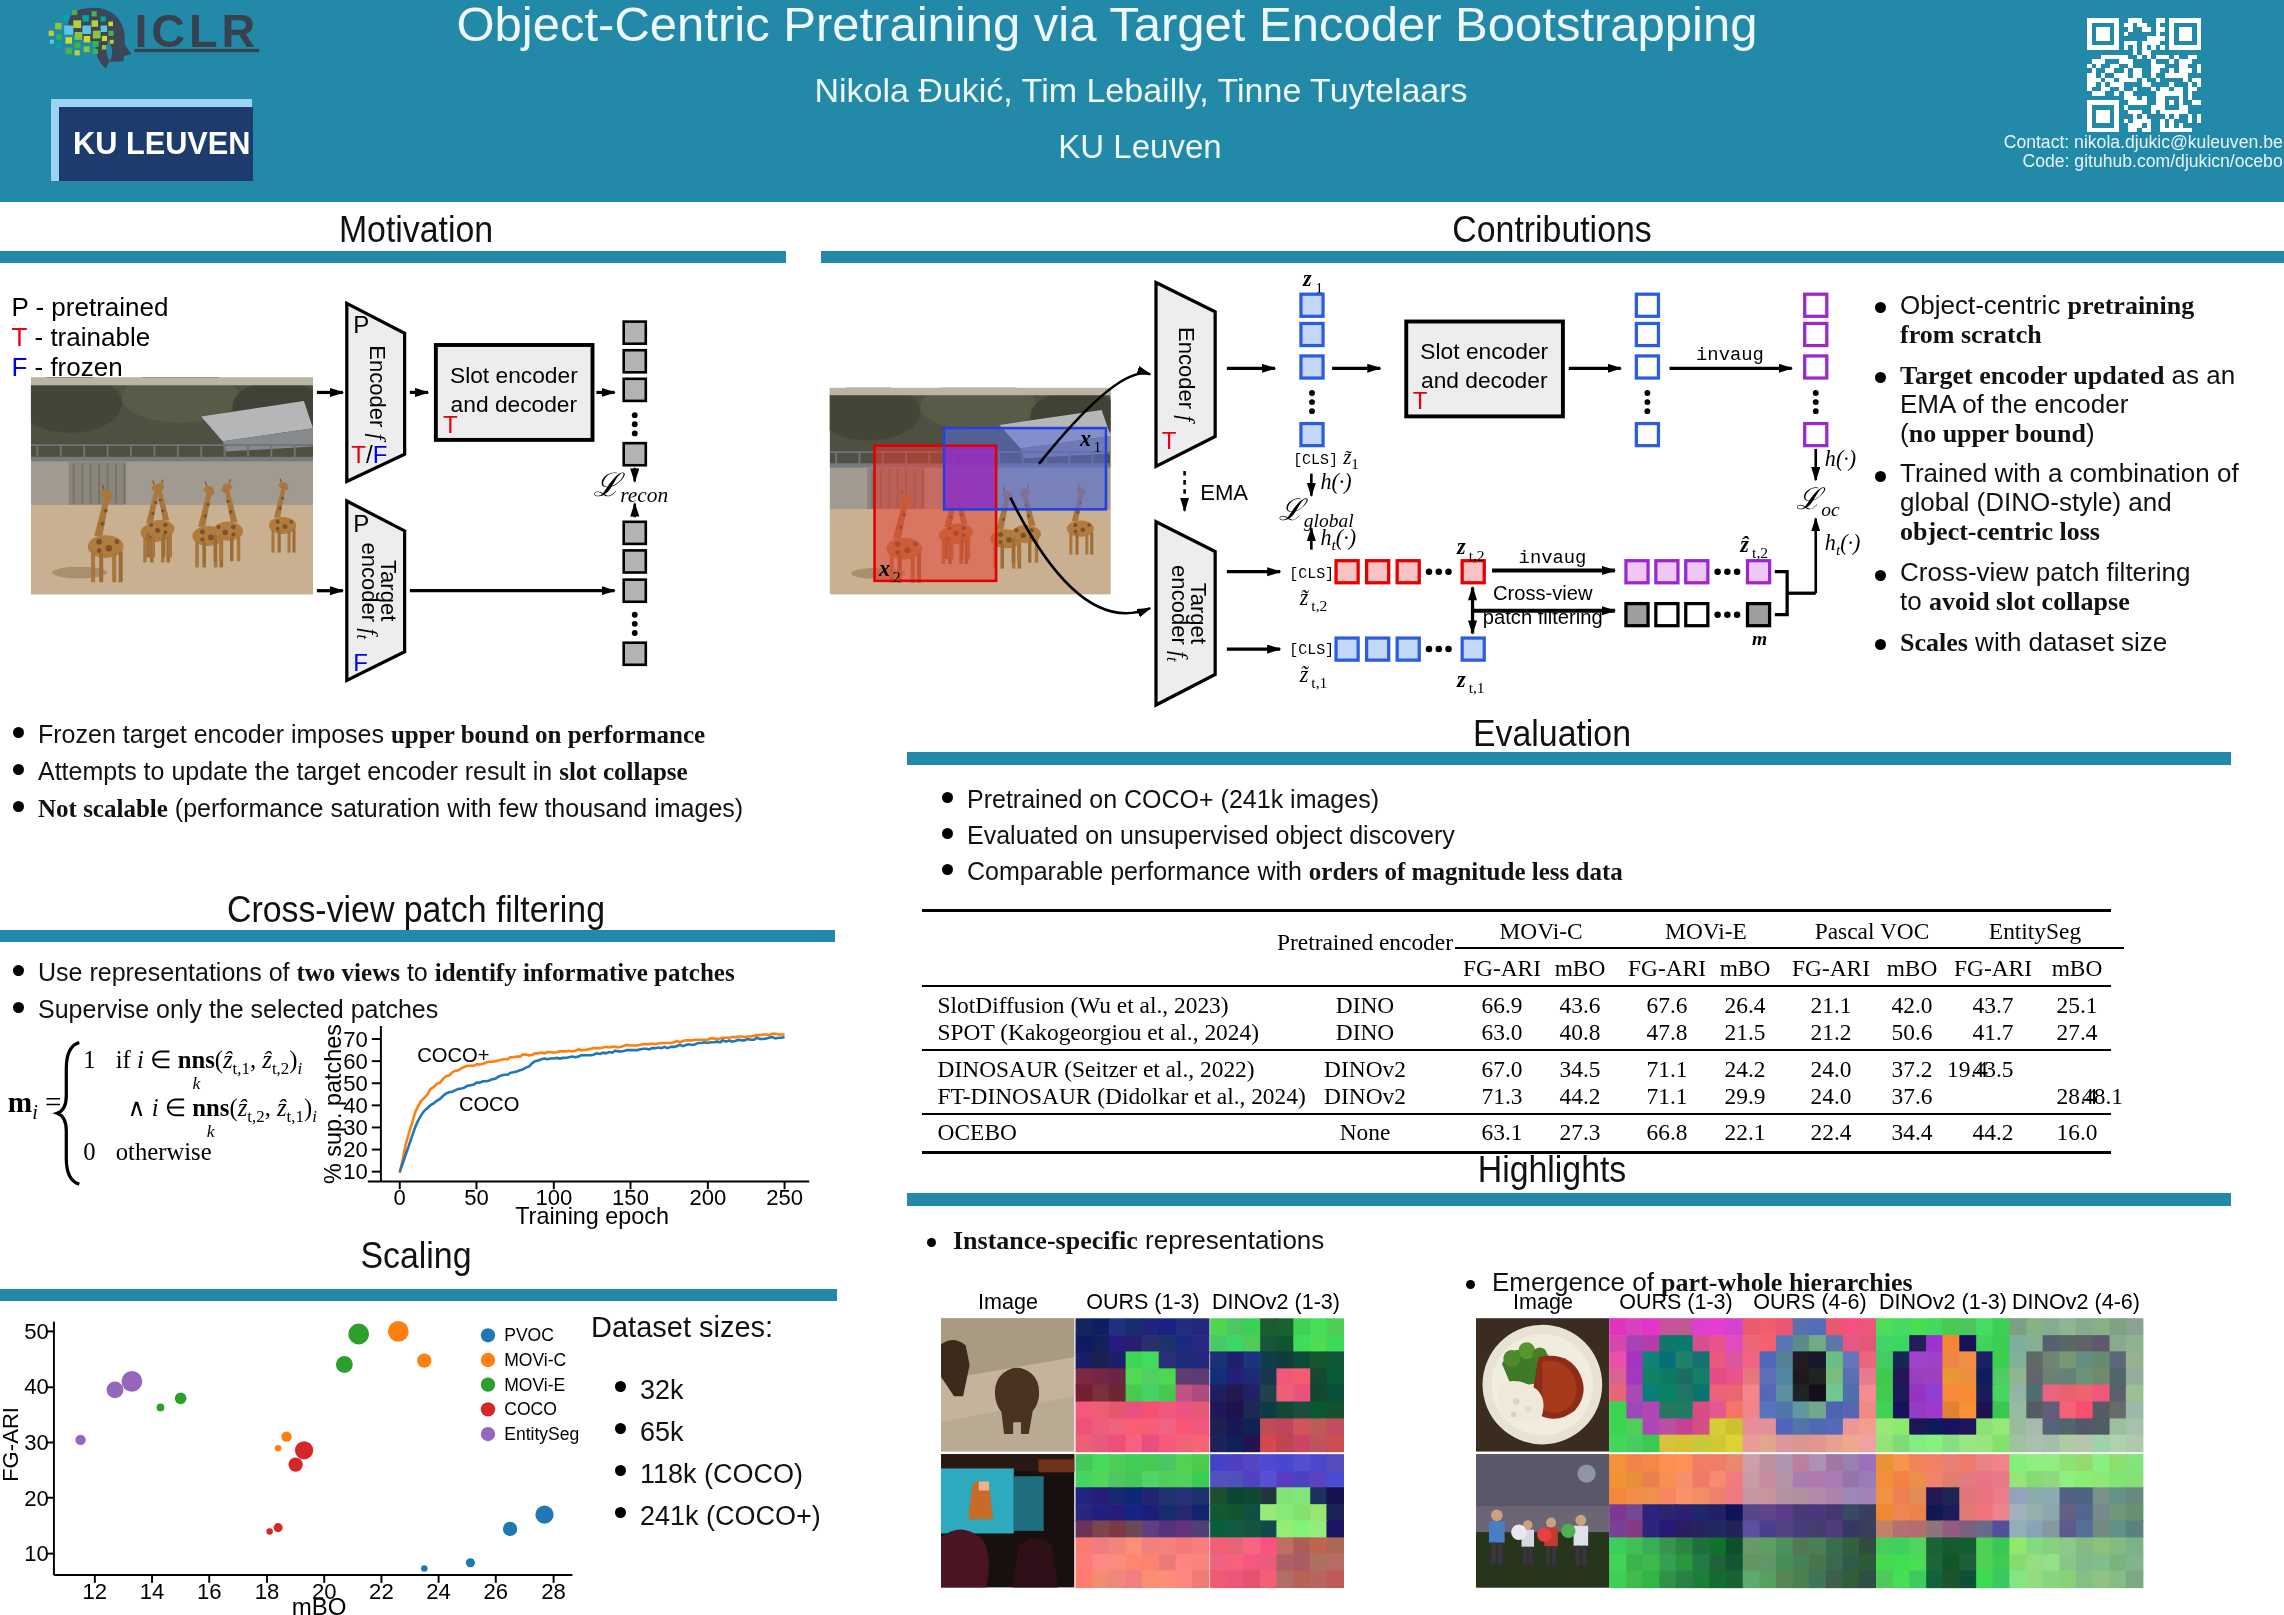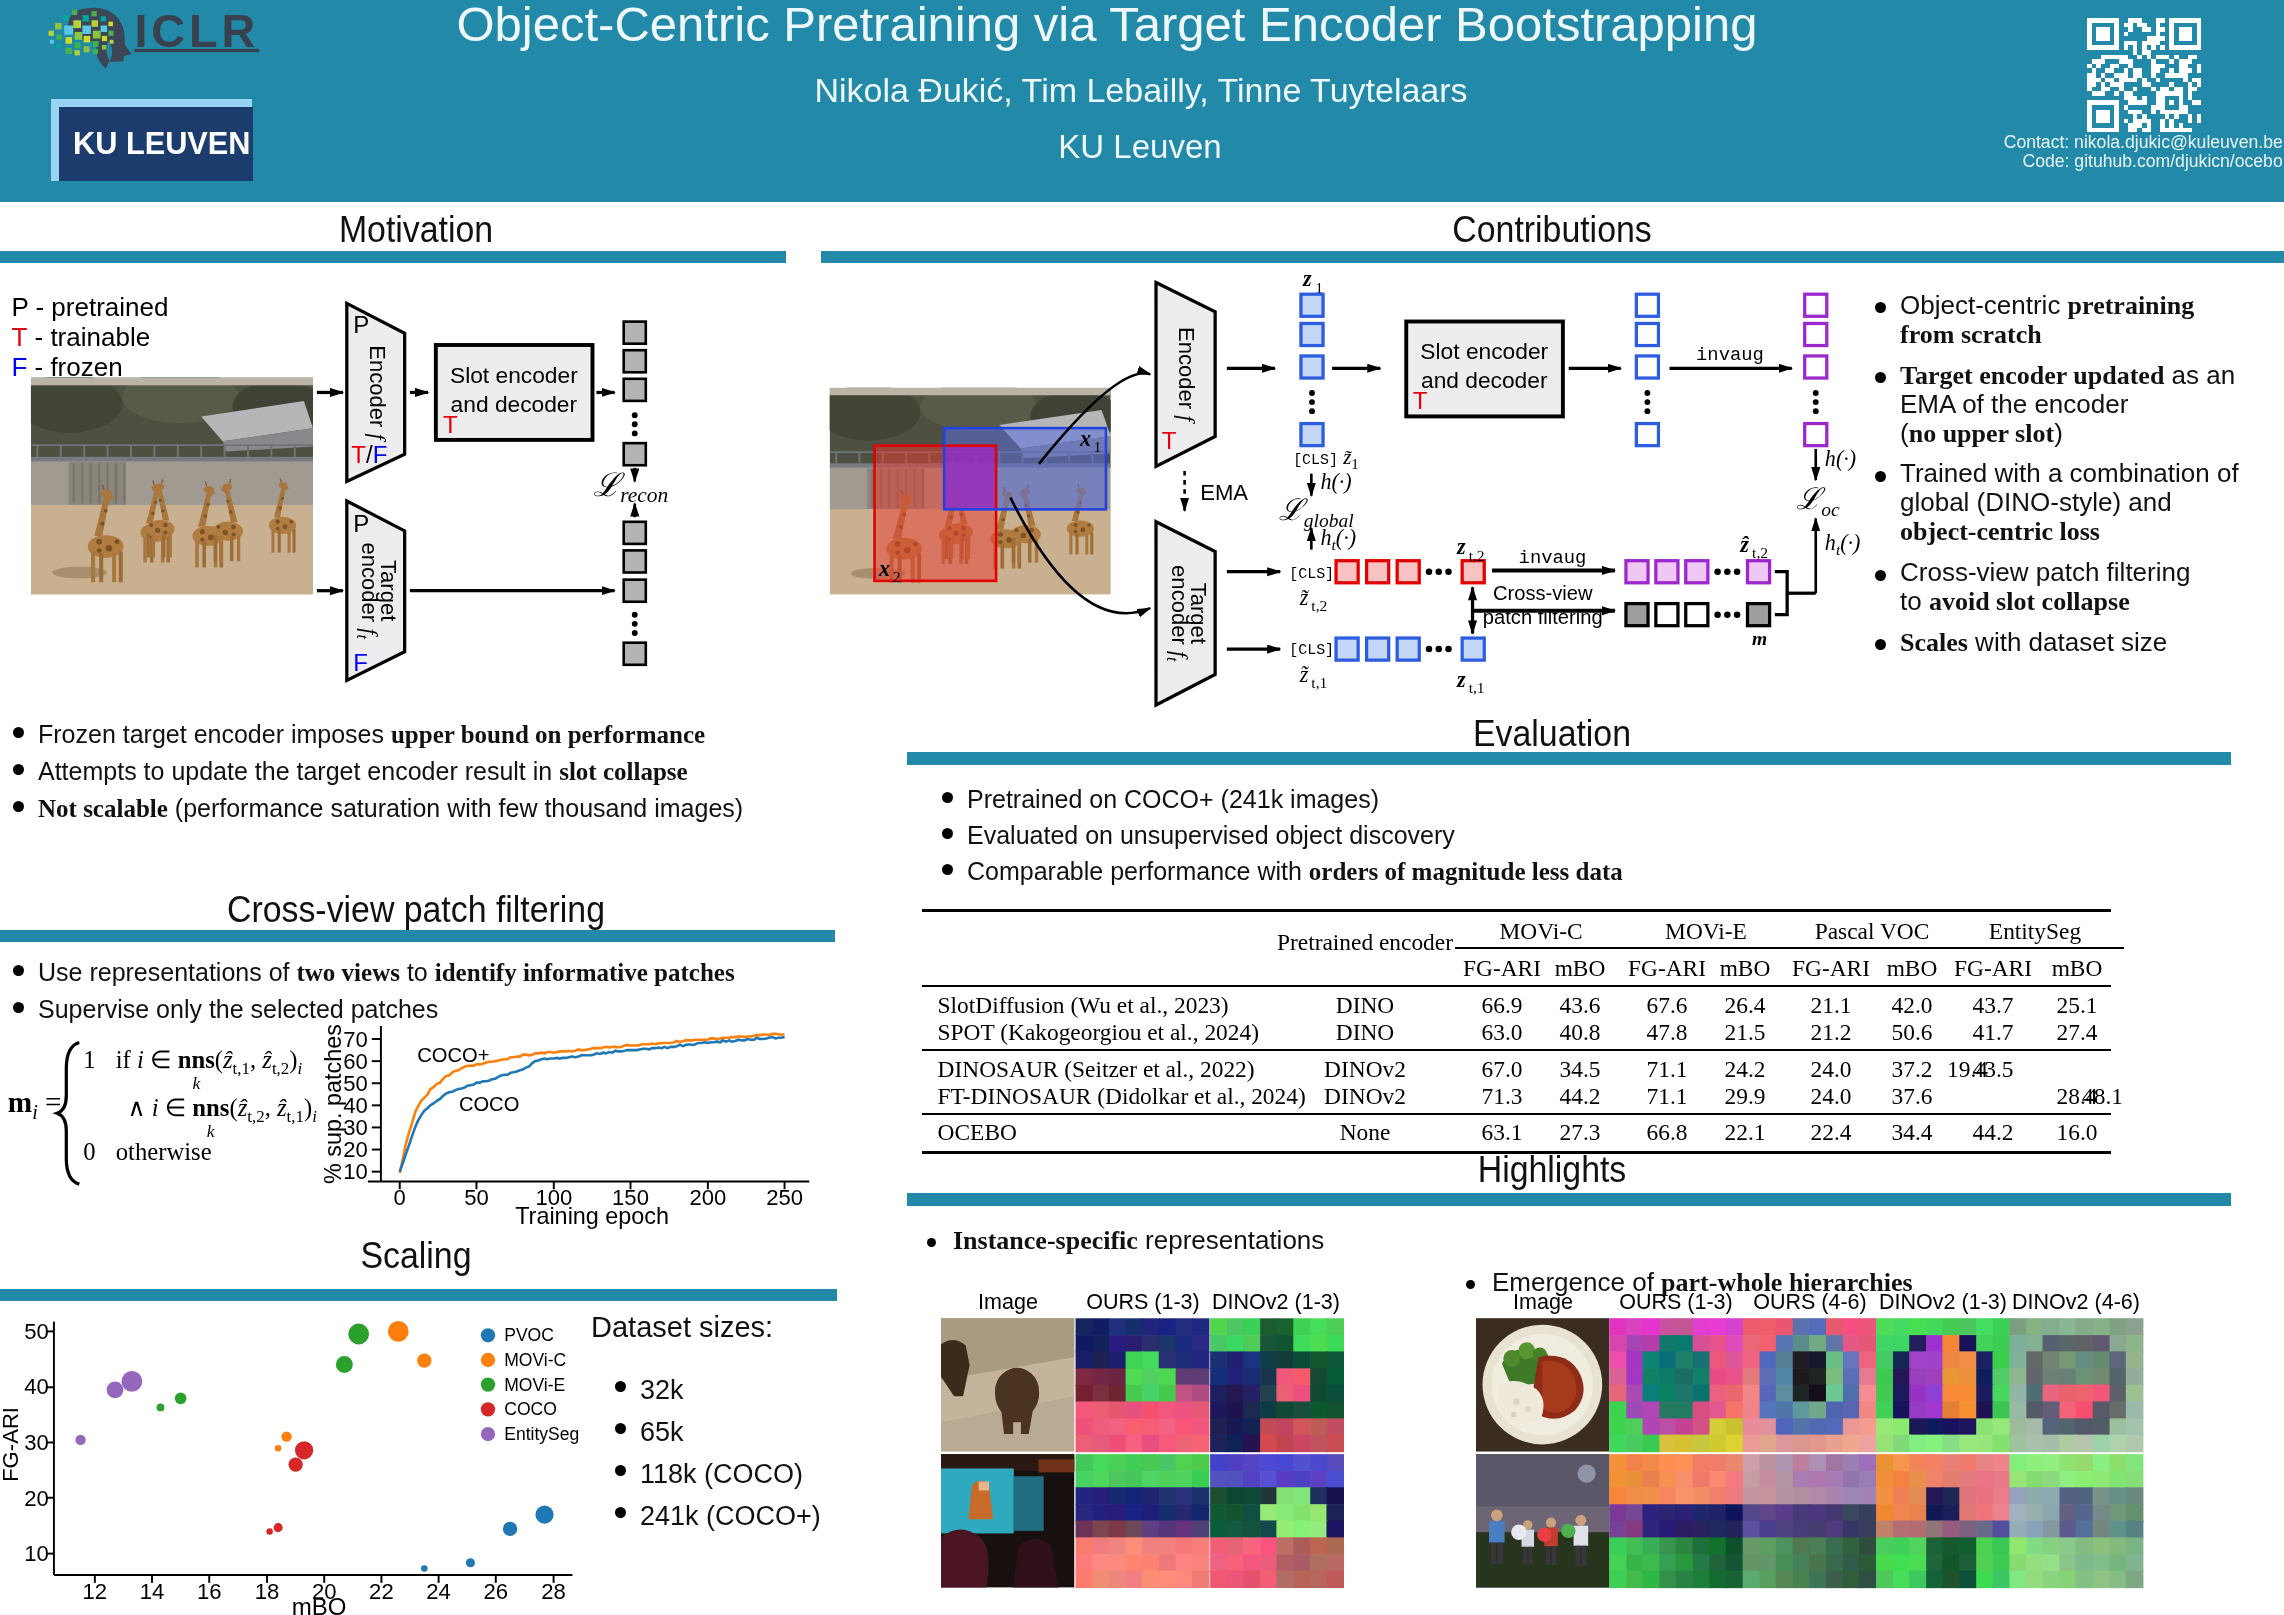--- a/index.html
+++ b/index.html
@@ -589,21 +589,21 @@
     </g>
 <text x="2694" y="992" font-size="30" font-weight="bold" font-style="italic" class="ser">m</text>
 
 <path d="M2729,879 L2748,879 L2748,945 L2729,945" fill="none" stroke="#000" stroke-width="5"></path>
 <path d="M2748,912 L2792,912" fill="none" stroke="#000" stroke-width="5"></path>
 <line x1="2792" y1="912" x2="2792" y2="797" stroke="#000" stroke-width="4" marker-end="url(#ah)"></line>
 </svg>
 
 <ul class="blt abs" style="left:1862px;top:291px;width:442px;font-size:26px;line-height:29px;color:#111;">
 <li style="margin-bottom:11.7px;">Object-centric <span class="b">pretraining<br>from scratch</span></li>
-<li style="margin-bottom:11.7px;"><span class="b">Target encoder updated</span> as an<br>EMA of the encoder<br>(<span class="b">no upper slot</span>)</li>
+<li style="margin-bottom:11.7px;"><span class="b">Target encoder updated</span> as an<br>EMA of the encoder<br>(<span class="b">no upper bound</span>)</li>
 <li style="margin-bottom:11.7px;">Trained with a combination of<br>global (DINO-style) and<br><span class="b">object-centric loss</span></li>
 <li style="margin-bottom:11.7px;">Cross-view patch filtering<br>to <span class="b">avoid slot collapse</span></li>
 <li><span class="b">Scales</span> with dataset size</li>
 </ul>
 
 <ul class="blt abs" style="left:929px;top:781px;font-size:25px;line-height:36px;color:#111;">
 <li>Pretrained on COCO+ (241k images)</li>
 <li>Evaluated on unsupervised object discovery</li>
 <li>Comparable performance with <span class="b">orders of magnitude less data</span></li>
 </ul>

